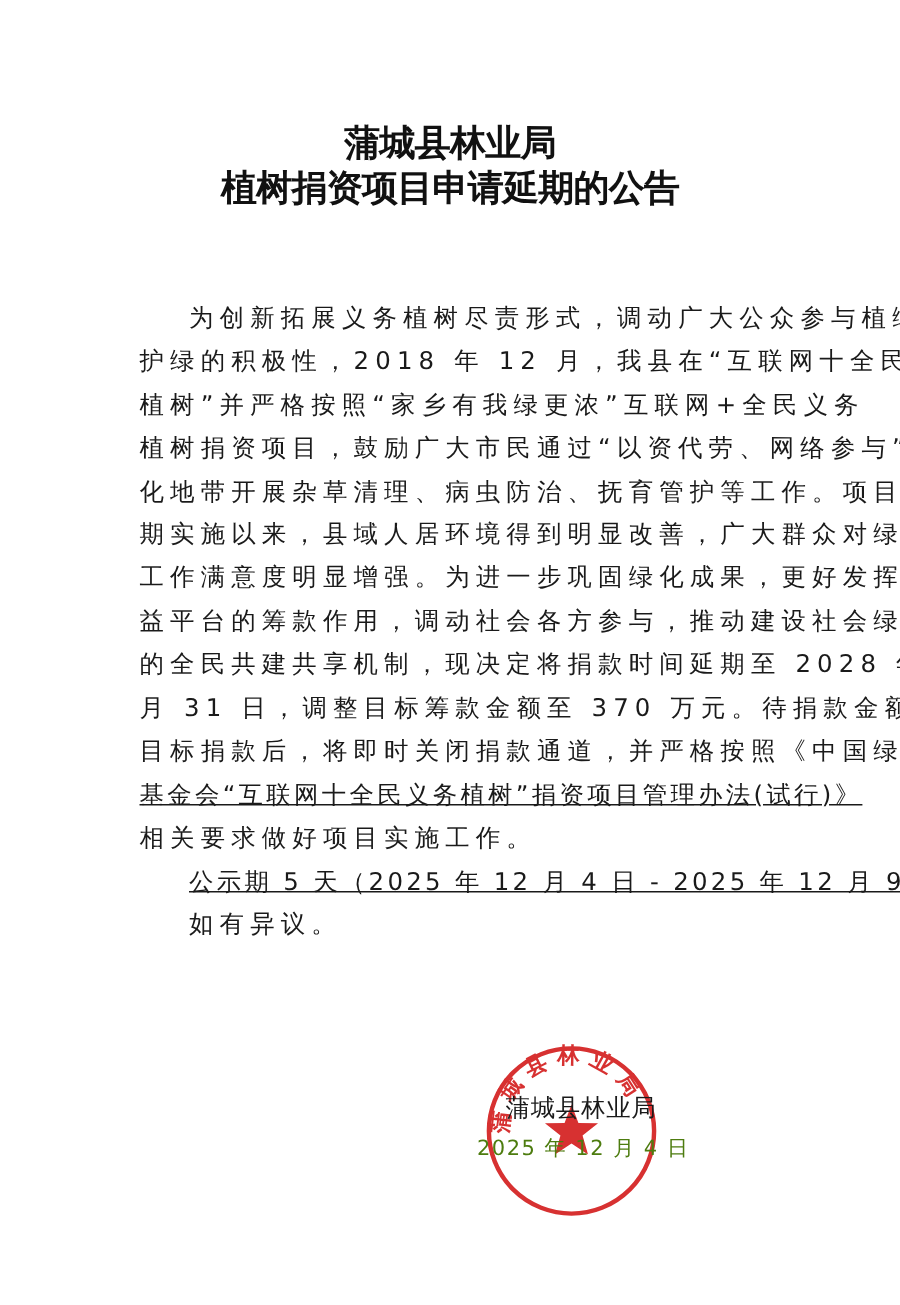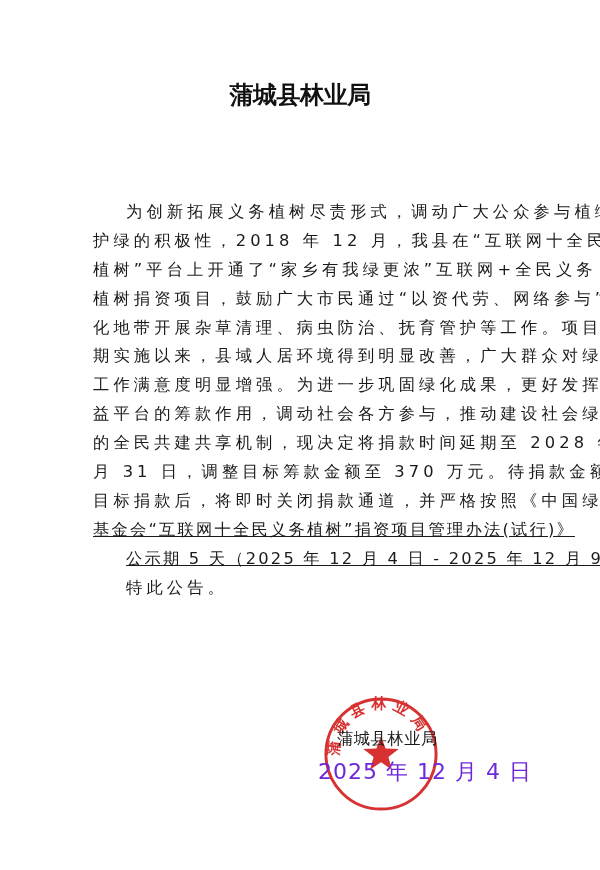--- a/index.html
+++ b/index.html
@@ -20,48 +20,50 @@
     .line.indent { padding-left: 33px; }
     .line.tight { letter-spacing: 2.2px; text-decoration: underline; }
     .signature {
       position: absolute; left: 337px; top: 728px;
       font-family: "DejaVu Sans", "Liberation Sans", sans-serif;
       font-size: 16.3px; color: #1a1a1a; white-space: nowrap; letter-spacing: 0.5px; z-index: 3;
     }
     .date {
       position: absolute; left: 318px; top: 757px;
       font-family: "DejaVu Sans", "Liberation Sans", sans-serif;
-      font-size: 22px; color: #6d28d9; white-space: nowrap; letter-spacing: 1px; z-index: 3; text-align: right;
+      font-size: 14px; color: #4d7c0f; white-space: nowrap; letter-spacing: 1px; z-index: 3; text-align: right;
     }
     .stamp { position: absolute; left: 322px; top: 695px; width: 118px; height: 118px; z-index: 2; opacity: 0.92; }
   </style>
 </head>
 <body>
 
 <div class="page">
 
   <div class="title-block">
     <div class="title-line">蒲城县林业局</div>
+    <div class="title-line">植树捐资项目申请延期的公告</div>
   </div>
 
   <div class="body-block">
     <div class="line indent">为创新拓展义务植树尽责形式，调动广大公众参与植绿</div>
     <div class="line">护绿的积极性，2018 年 12 月，我县在“互联网十全民义务</div>
-    <div class="line">植树”平台上开通了“家乡有我绿更浓”互联网+全民义务</div>
+    <div class="line">植树”并严格按照“家乡有我绿更浓”互联网+全民义务</div>
     <div class="line">植树捐资项目，鼓励广大市民通过“以资代劳、网络参与”</div>
     <div class="line">化地带开展杂草清理、病虫防治、抚育管护等工作。项目分</div>
     <div class="line">期实施以来，县域人居环境得到明显改善，广大群众对绿化</div>
     <div class="line">工作满意度明显增强。为进一步巩固绿化成果，更好发挥公</div>
     <div class="line">益平台的筹款作用，调动社会各方参与，推动建设社会绿化</div>
     <div class="line">的全民共建共享机制，现决定将捐款时间延期至 2028 年 12</div>
     <div class="line">月 31 日，调整目标筹款金额至 370 万元。待捐款金额达到</div>
     <div class="line">目标捐款后，将即时关闭捐款通道，并严格按照《中国绿化</div>
     <div class="line tight">基金会“互联网十全民义务植树”捐资项目管理办法(试行)》</div>
+    <div class="line">相关要求做好项目实施工作。</div>
     <div class="line indent tight">公示期 5 天（2025 年 12 月 4 日 - 2025 年 12 月 9 日）。</div>
-    <div class="line indent">特此公告。</div>
+    <div class="line indent">如有异议。</div>
   </div>
 
   <svg class="stamp" viewBox="0 0 120 120">
     <defs>
       <path id="ringPath" d="M 18 66 A 43 43 0 1 1 102 66"></path>
     </defs>
     <circle cx="60" cy="60" r="56" fill="none" stroke="#d42020" stroke-width="3"></circle>
     <text font-family="DejaVu Sans, sans-serif" font-size="15" font-weight="bold" fill="#d42020" letter-spacing="6">
       <textPath href="#ringPath" startOffset="4">蒲城县林业局</textPath>
     </text>

